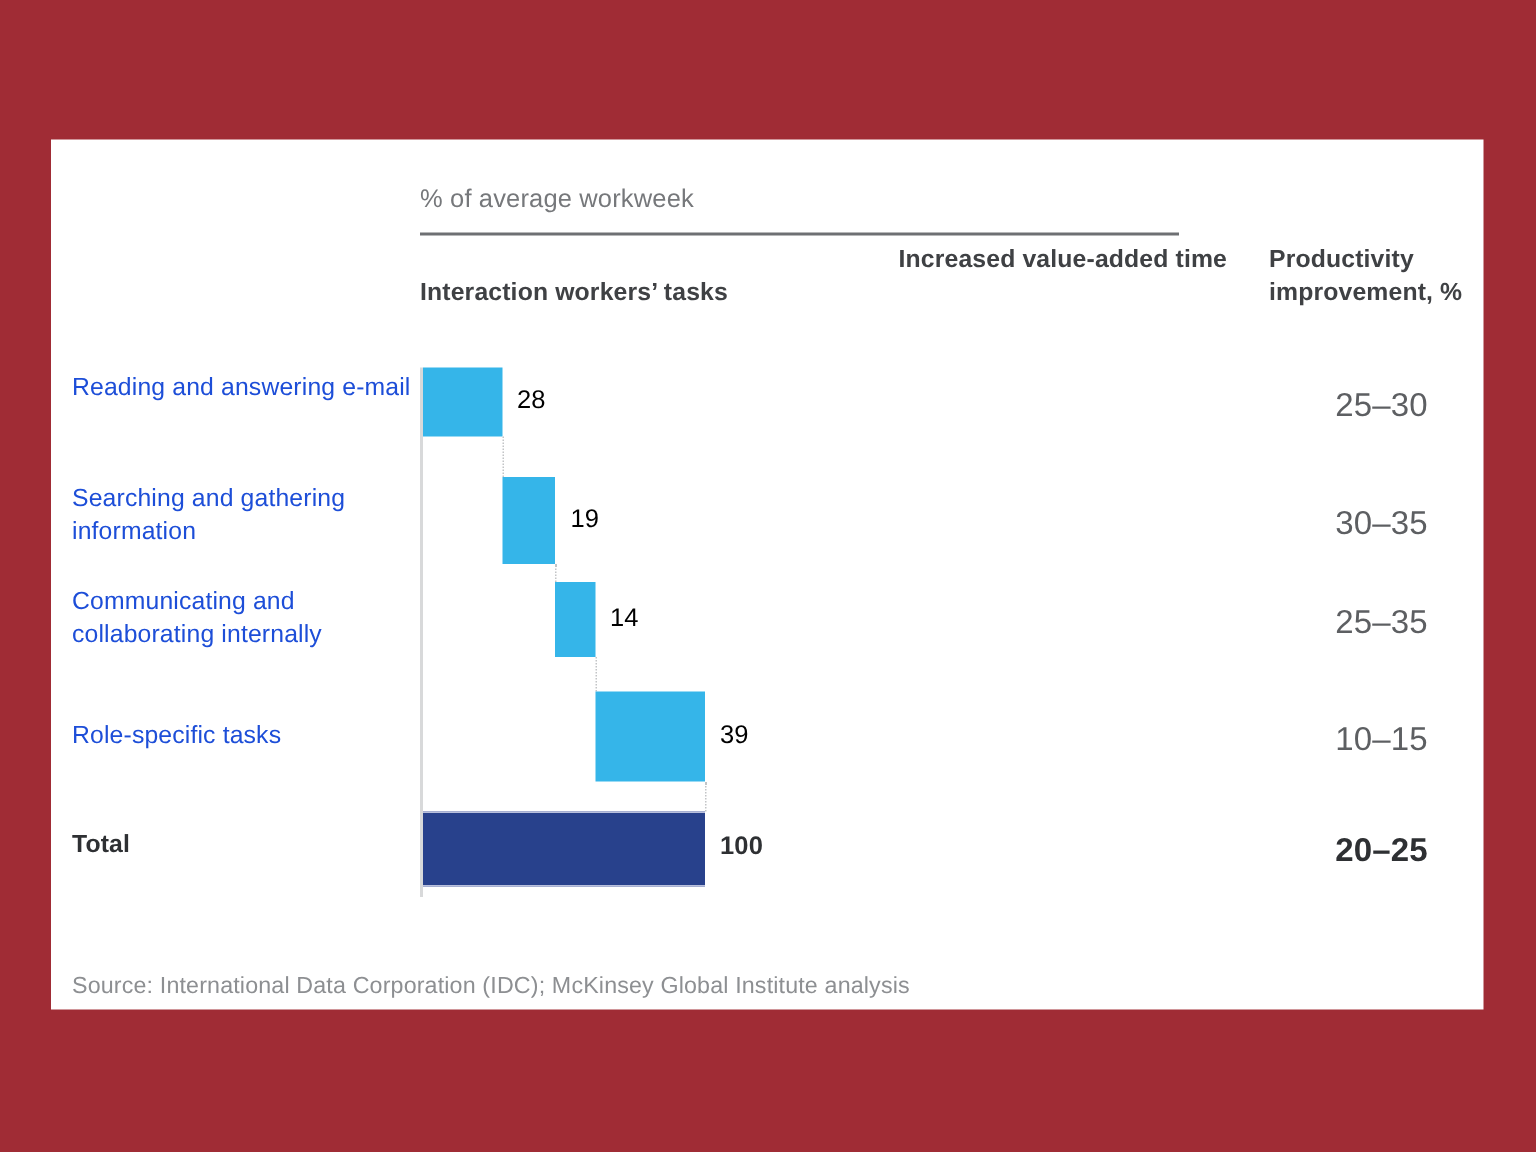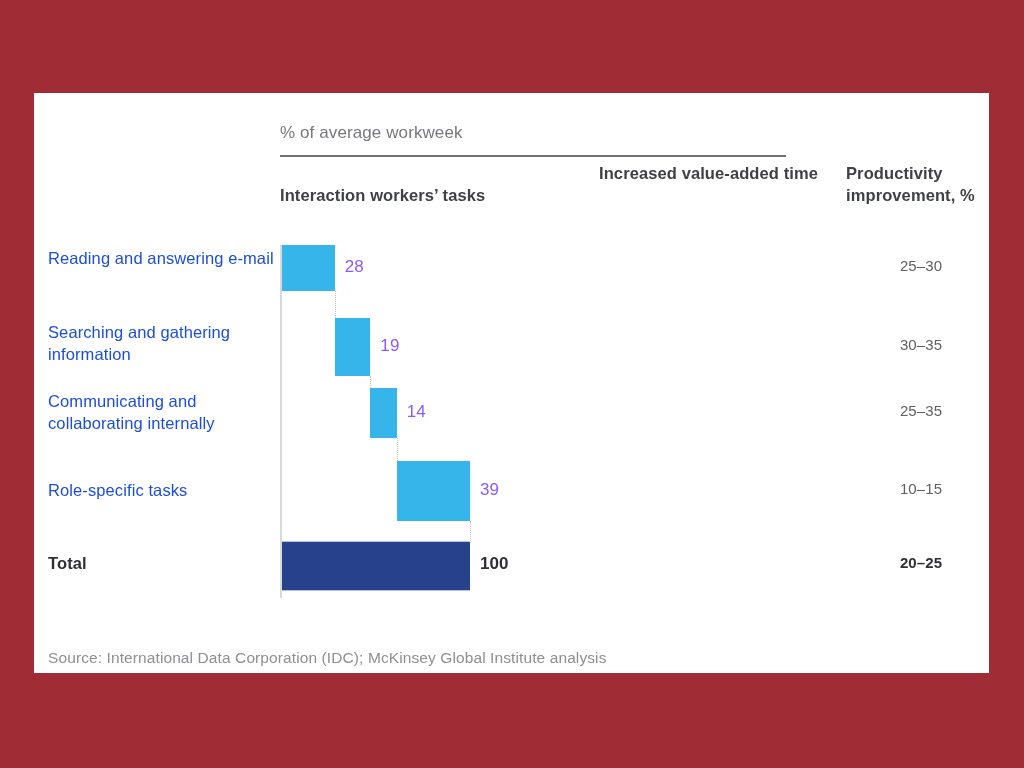--- a/index.html
+++ b/index.html
@@ -105,35 +105,35 @@
   }
   .connector {
     position: absolute;
     width: 0;
     border-left: 1.5px dotted #c2c4c6;
   }
 
   .val {
     position: absolute;
     font-size: 17px;
-    color: #8b5cf6;
+    color: #000000;
     white-space: nowrap;
     letter-spacing: .1px;
   }
   .val.total {
     color: #2e3033;
     font-weight: bold;
   }
 
   .prod {
     position: absolute;
     left: 812px;
     width: 150px;
     text-align: center;
-    font-size: 15px;
+    font-size: 22px;
     color: #5d5f62;
     letter-spacing: .1px;
   }
   .prod.total {
     color: #2e3033;
     font-weight: bold;
   }
 
   
   #source {

